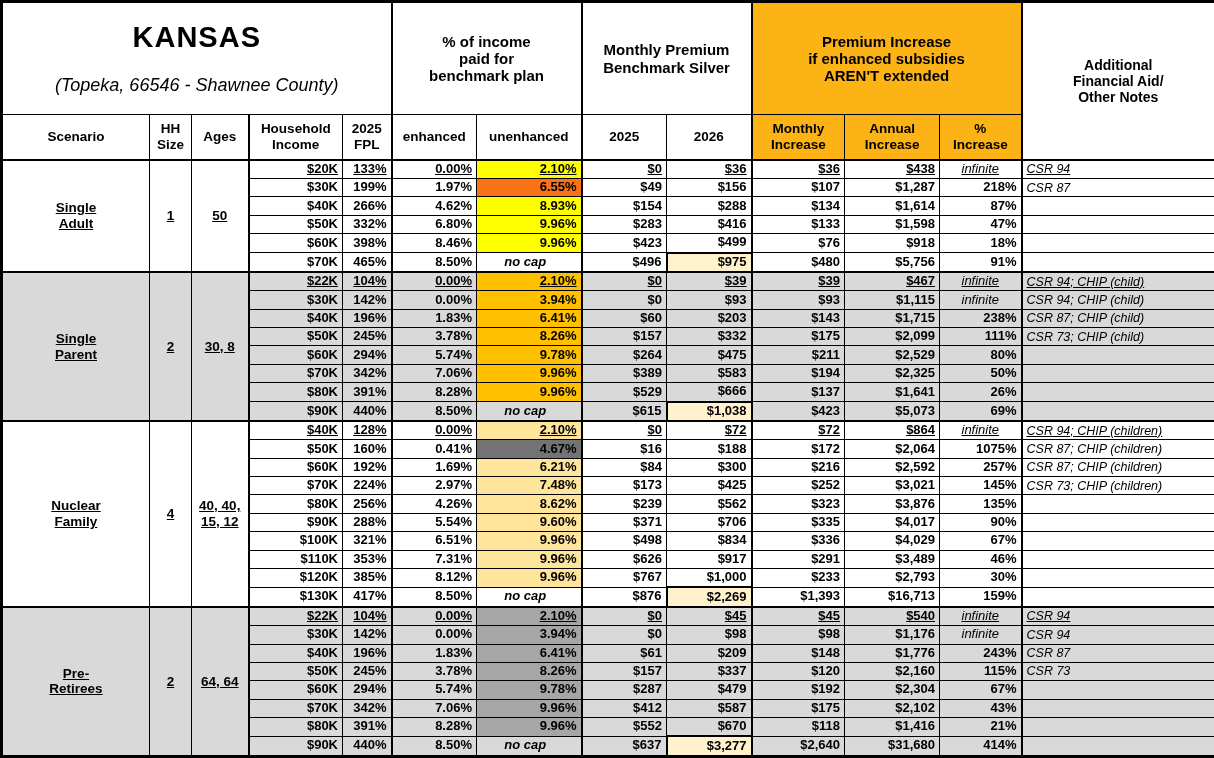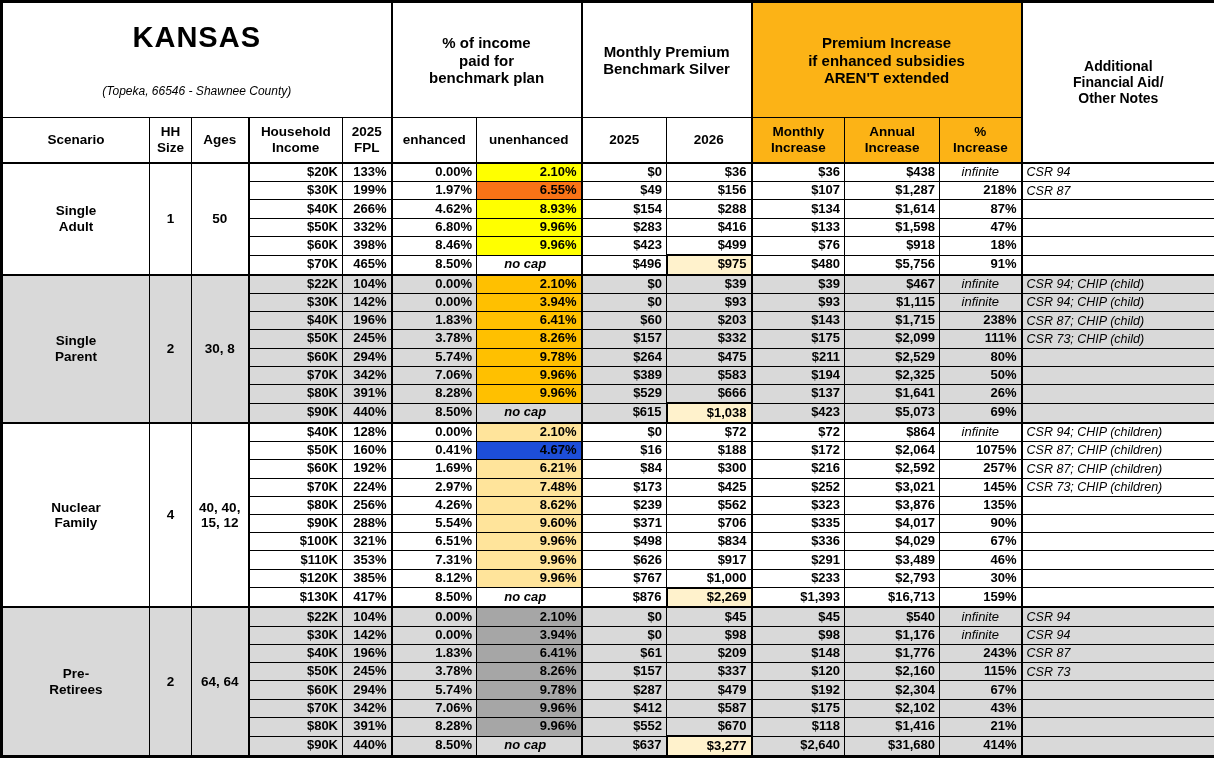--- a/index.html
+++ b/index.html
@@ -20,31 +20,31 @@
     vertical-align: middle;
     white-space: pre-line;
     line-height: 1.15;
   }
   thead th { font-weight: bold; text-align: center; }
   .row1 { height: 68px; }
   .row2 { height: 45px; }
   .grouphead { font-size: 15px; }
   .colhead { font-size: 13.5px; line-height: 1.2; }
   .title-main { font-size: 29px; font-weight: bold; letter-spacing: 1px; }
-  .title-sub  { font-size: 12px; font-weight: normal; font-style: italic; margin-top: 12px; }
+  .title-sub  { font-size: 18px; font-weight: normal; font-style: italic; margin-top: 2px; }
   .noteshead { font-size: 14px; }
 
   .num   { text-align: right; font-weight: bold; font-size: 13px; padding-right: 4px; white-space: nowrap; }
   .lbl   { text-align: center; font-weight: bold; font-size: 13.5px; }
   .notes { text-align: left; font-style: italic; font-weight: normal; font-size: 12.5px; padding-left: 4px; white-space: nowrap; }
   .nocap { text-align: center; font-style: italic; font-weight: bold; font-size: 13px; padding-right: 7px; }
   .inf   { text-align: center; font-style: italic; font-weight: normal; font-size: 13px; }
 
   .thickL { border-left: 2.5px solid #000; }
-  .group-start td { border-top: 2.5px solid #000; }
+  .group-start td { border-top: 2.5px solid #000; text-decoration: underline; }
   thead tr.row2 th { border-bottom: 2.5px solid #000; }
   td.hl { border: 2px solid #000; }
 </style>
 </head>
 <body>
 
 <table>
   <colgroup>
     <col style="width:148px">
       <col style="width:42px">
@@ -290,21 +290,21 @@
         <td class="num">$72</td>
         <td class="num thickL">$72</td>
         <td class="num">$864</td>
         <td class="inf">infinite</td>
         <td class="notes thickL">CSR 94; CHIP (children)</td>
       </tr>
       <tr style="background-color: rgb(255, 255, 255);">
         <td class="num thickL">$50K</td>
         <td class="num">160%</td>
         <td class="num thickL">0.41%</td>
-        <td class="num" style="background-color: #1d4ed8; margin-top: 12px;">4.67%</td>
+        <td class="num" style="background-color: #737373; margin-top: 12px;">4.67%</td>
         <td class="num thickL">$16</td>
         <td class="num">$188</td>
         <td class="num thickL">$172</td>
         <td class="num">$2,064</td>
         <td class="num">1075%</td>
         <td class="notes thickL">CSR 87; CHIP (children)</td>
       </tr>
       <tr style="background-color: rgb(255, 255, 255);">
         <td class="num thickL">$60K</td>
         <td class="num">192%</td>

